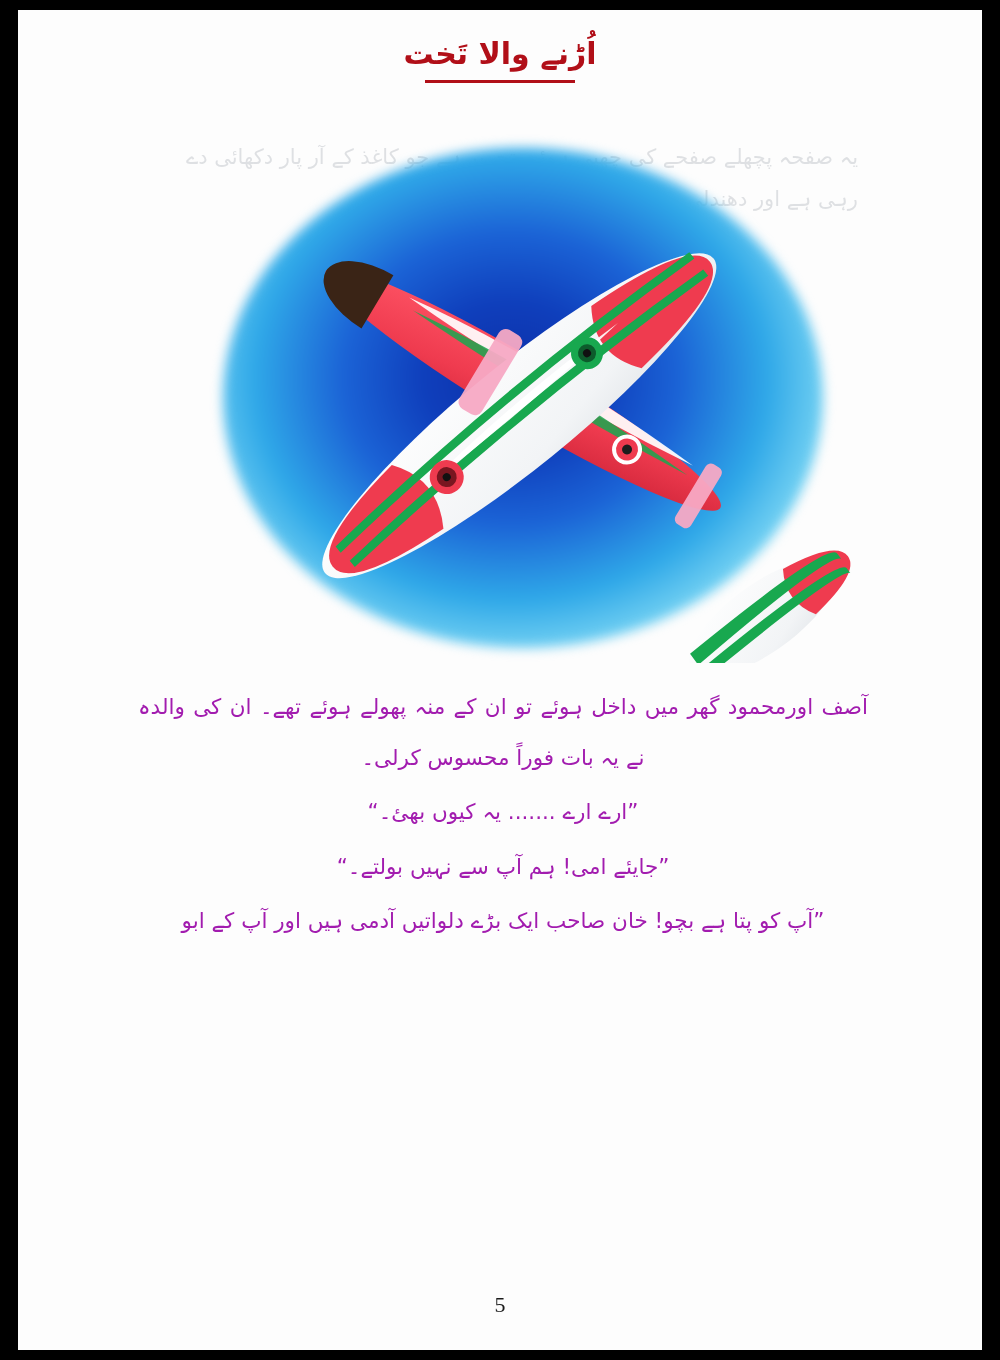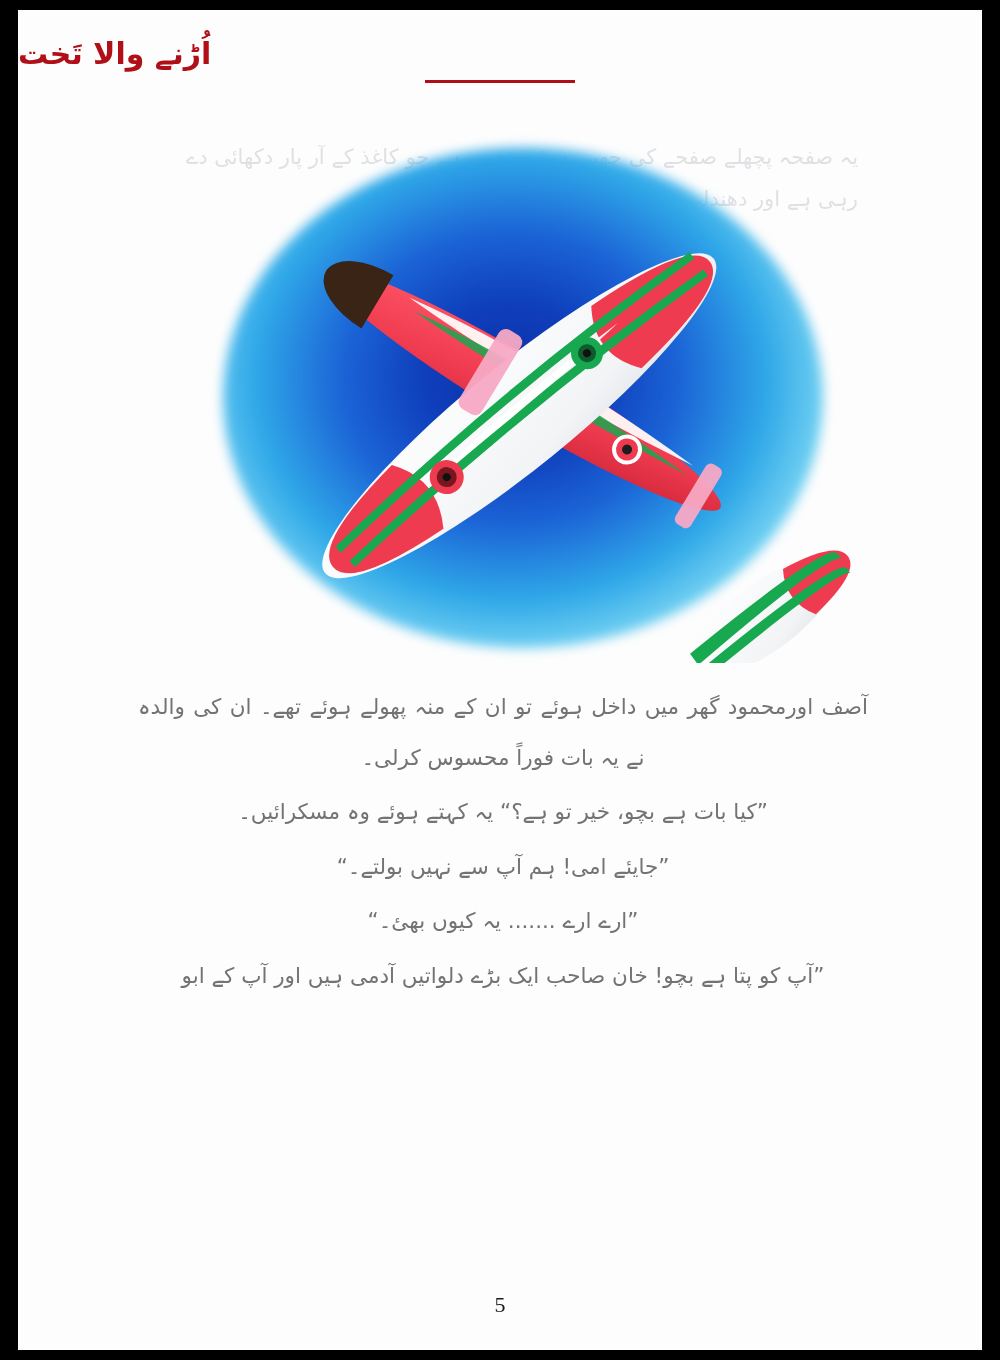--- a/index.html
+++ b/index.html
@@ -22,21 +22,21 @@
     background: #fdfdfd;
     box-sizing: border-box;
     overflow: hidden;
   }
   
   .title-wrap {
     position: absolute;
     top: 26px;
     left: 0;
     width: 100%;
-    text-align: left;
+    text-align: center;
   }
   .title {
     display: inline-block;
     font-family: "DejaVu Sans", sans-serif;
     font-size: 30px;
     font-weight: 700;
     color: #b10f18;
     direction: rtl;
     letter-spacing: 1px;
     padding-bottom: 6px;
@@ -101,21 +101,21 @@
     position: absolute;
     left: 120px;
     top: 672px;
     width: 730px;
     direction: rtl;
     text-align: justify;
     text-align-last: center;
     font-family: "DejaVu Sans", sans-serif;
     font-size: 21.5px;
     line-height: 2.35;
-    color: #737373;
+    color: #a21caf;
   }
   .body-text p {
     margin: 0 0 4px 0;
   }
   .body-text p.indent {
     text-indent: 0;
   }
   .page-number {
     position: absolute;
     bottom: 32px;
@@ -199,20 +199,19 @@
         <path d="M517 505 q175 -10 175 4 l0 6 q-4 -10 -175 0 z" fill="#18a84f"></path>
       </g>
       <g transform="rotate(31 350 280)">
         <rect x="546" y="236" width="18" height="70" rx="6" fill="#f7a9c4" opacity="0.95"></rect>
       </g>
     </svg>
   </div>
 
   <div class="body-text">
     <p>آصف اورمحمود گھر میں داخل ہوئے تو ان کے منہ پھولے ہوئے تھے۔ ان کی والدہ نے یہ بات فوراً محسوس کرلی۔</p>
-    <p>”کیا بات ہے بچو، خیر تو ہے؟“ یہ کہتے ہوئے وہ مسکرائیں۔</p>
+    <p>”ارے ارے ....... یہ کیوں بھئ۔“</p>
     <p>”جایئے امی! ہم آپ سے نہیں بولتے۔“</p>
-    <p>”ارے ارے ....... یہ کیوں بھئ۔“</p>
     <p>”آپ کو پتا ہے بچو! خان صاحب ایک بڑے دلواتیں آدمی ہیں اور آپ کے ابو</p>
   </div>
 
   <div class="page-number">5</div>
 </div>
 
 </body></html>

